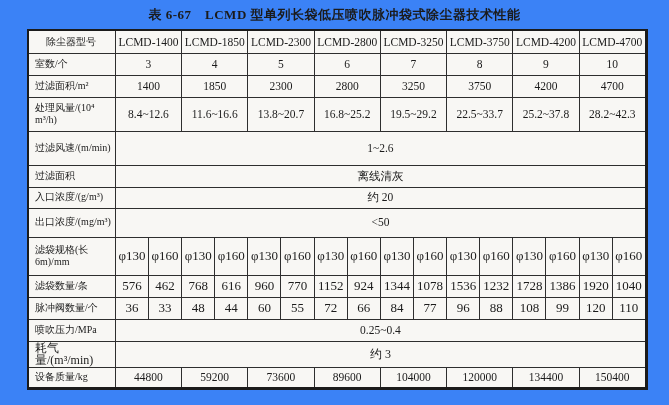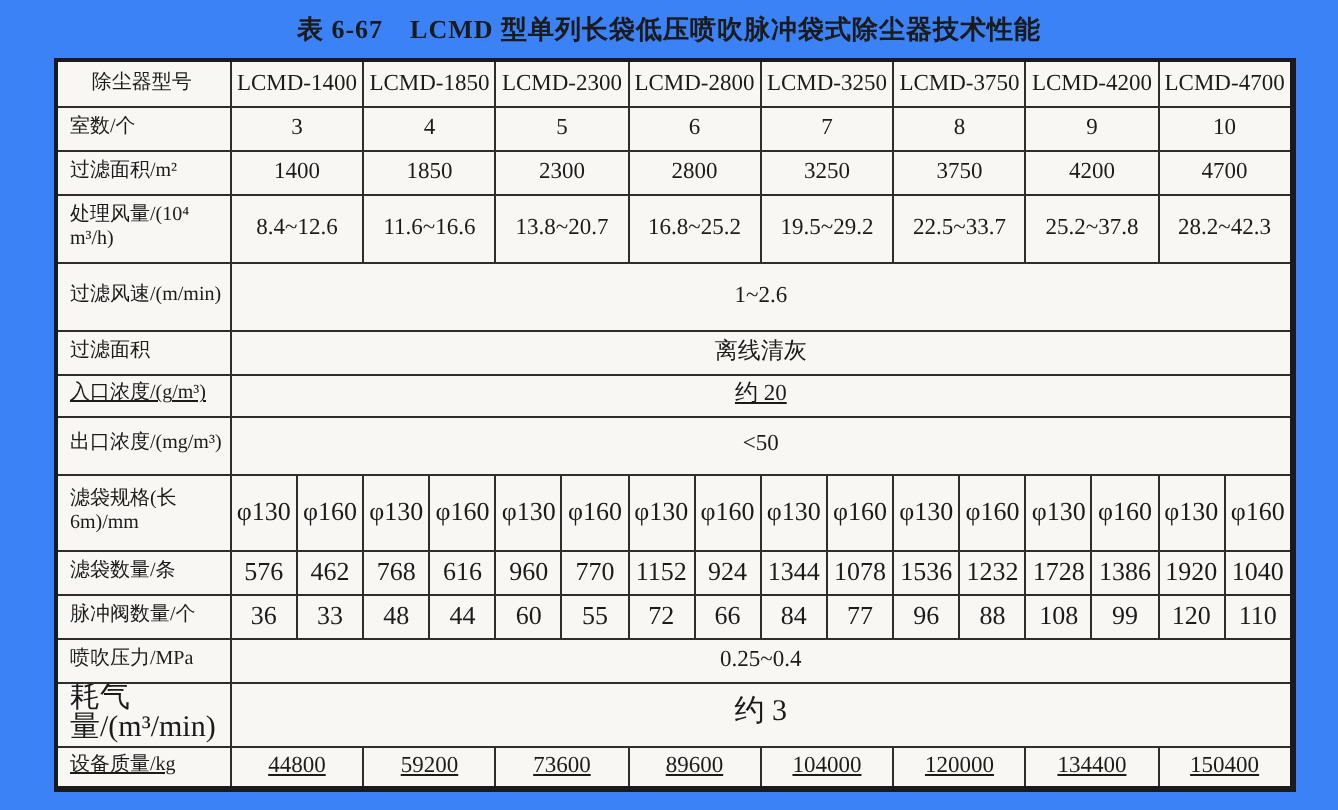--- a/index.html
+++ b/index.html
@@ -51,26 +51,26 @@
   td.lbl, th.lbl {
     text-align: left;
     padding-left: 6px;
     padding-right: 3px;
     font-size: 10px;
   }
   th.lbl.center { text-align: center; padding-left: 1px; }
   td.sub { font-size: 13px; padding: 0; }
   tr.h23 { height: 23px; }
   tr.h22 { height: 22px; }
-  tr.h21 { height: 21px; text-decoration: underline; }
+  tr.h21 { height: 21px; }
   tr.h34 { height: 34px; }
   tr.h29 { height: 29px; }
   tr.h38 { height: 38px; }
   tr.h17 { height: 17px; }
-  tr.h17 td { line-height: 1.05; font-size: 15px; }
+  tr.h17 td { line-height: 1.05; font-size: 12px; }
 </style>
 </head>
 <body>
 
 <div class="page">
   <div class="title">表 6-67　LCMD 型单列长袋低压喷吹脉冲袋式除尘器技术性能</div>
 
   <table class="spec">
     <colgroup>
       <col style="width:87px">

